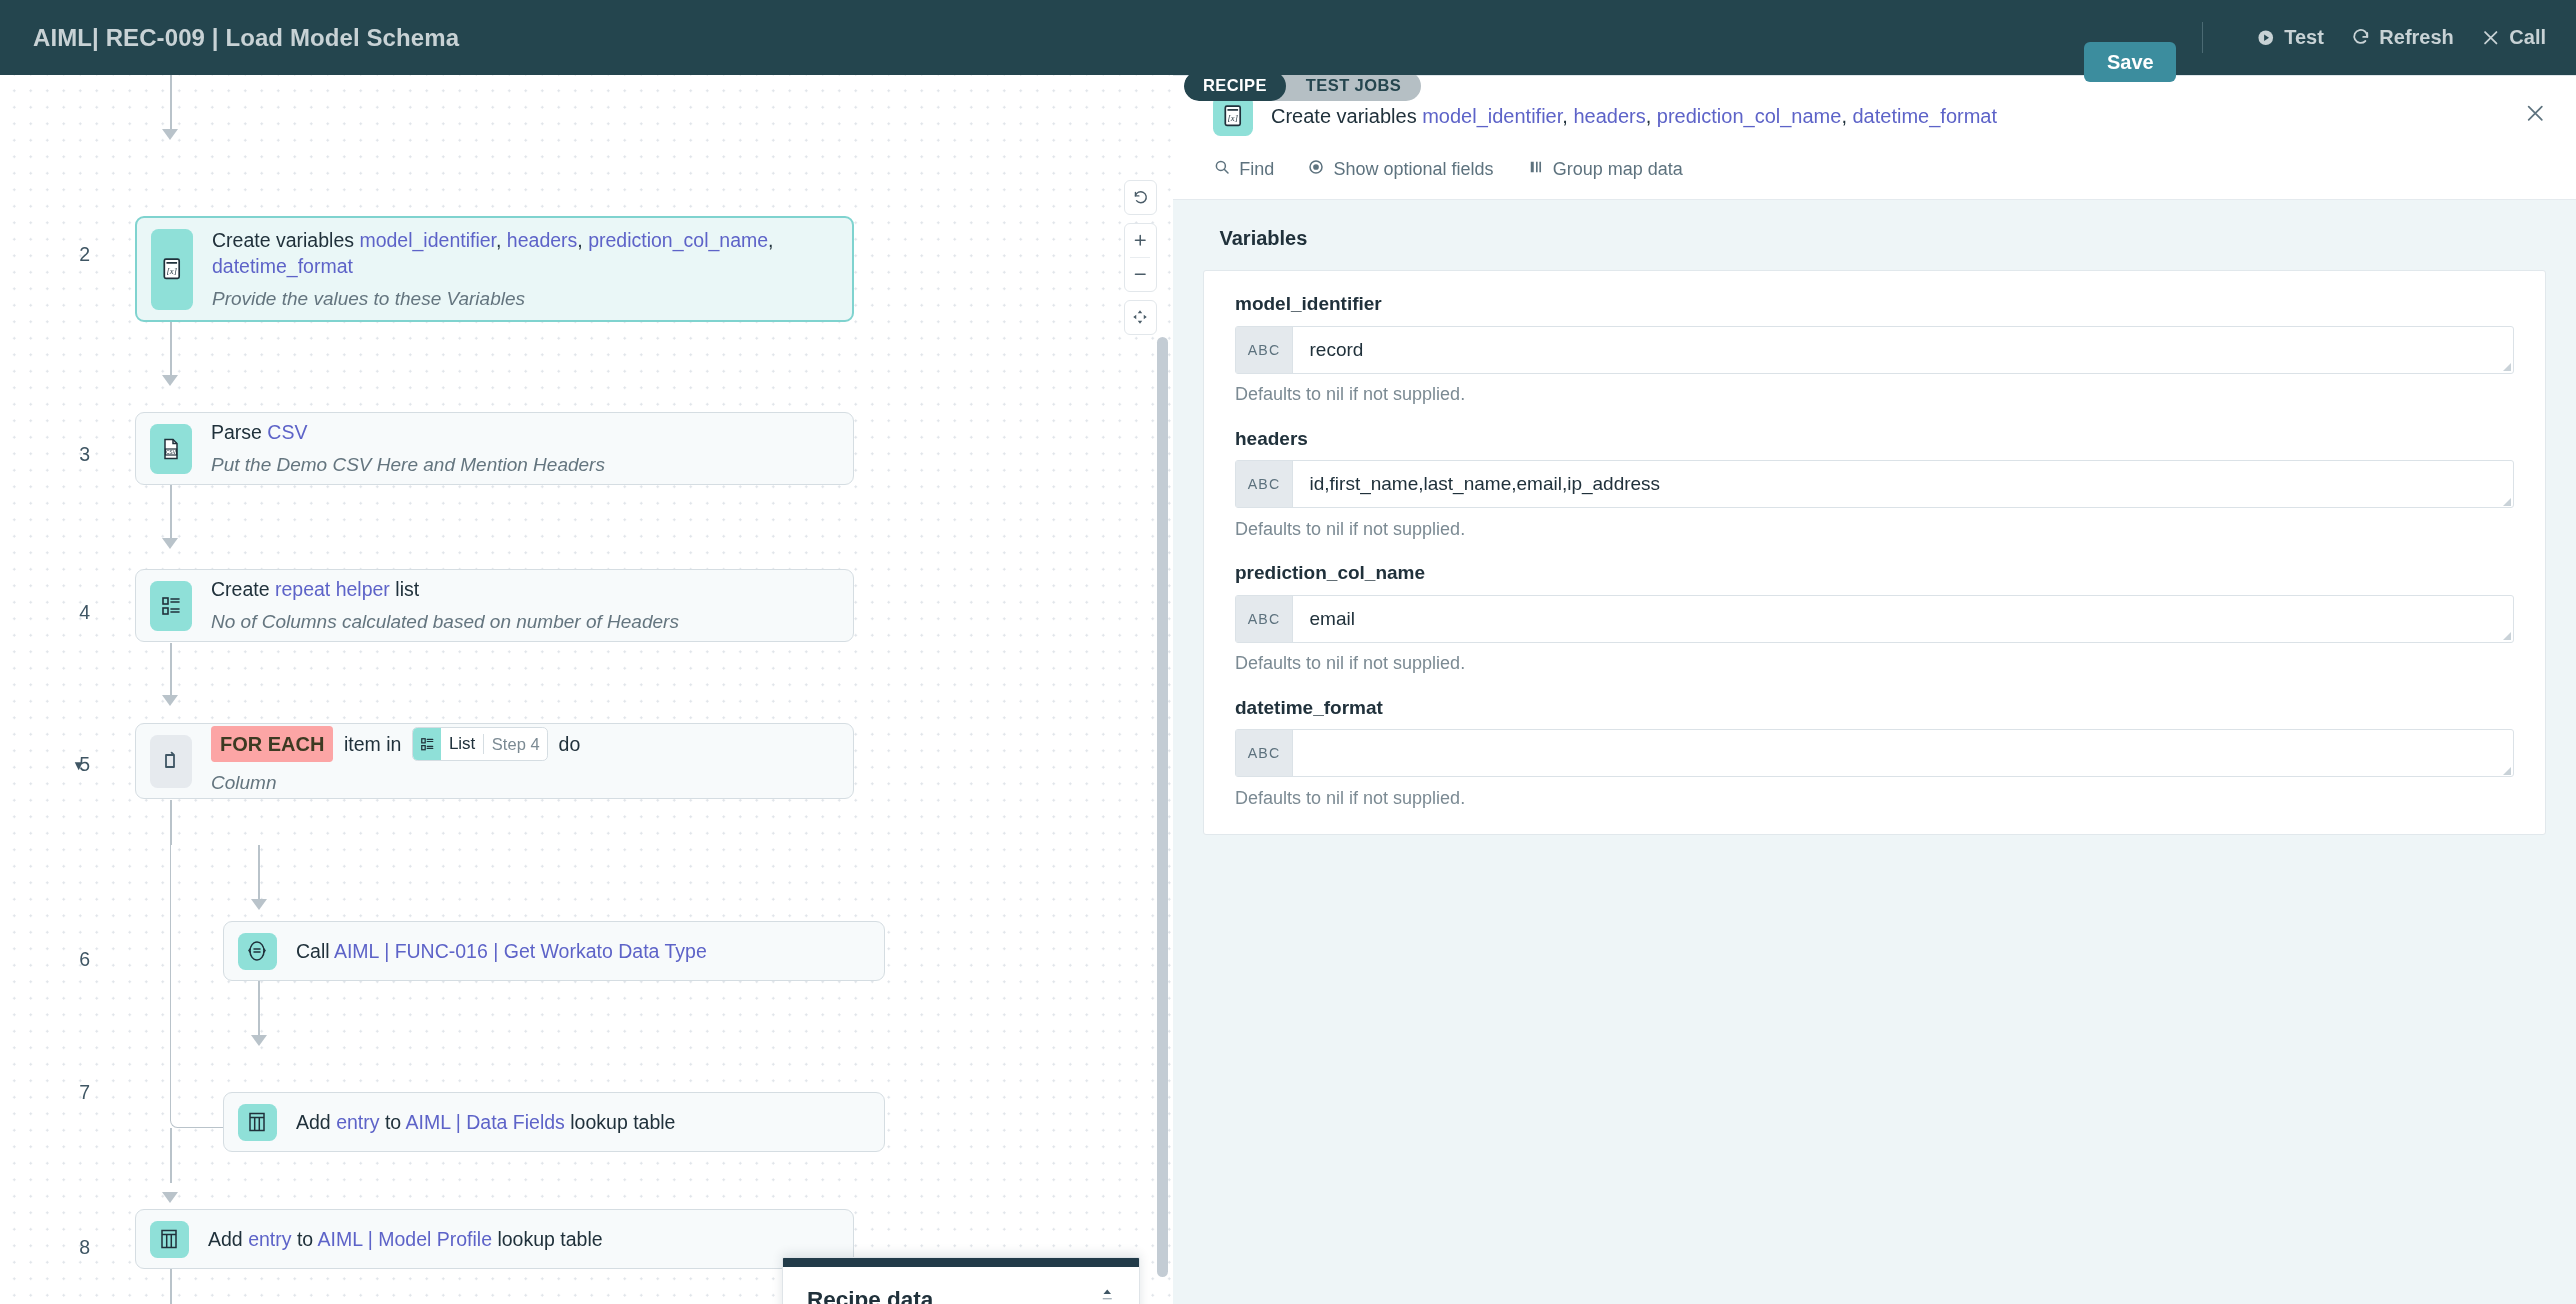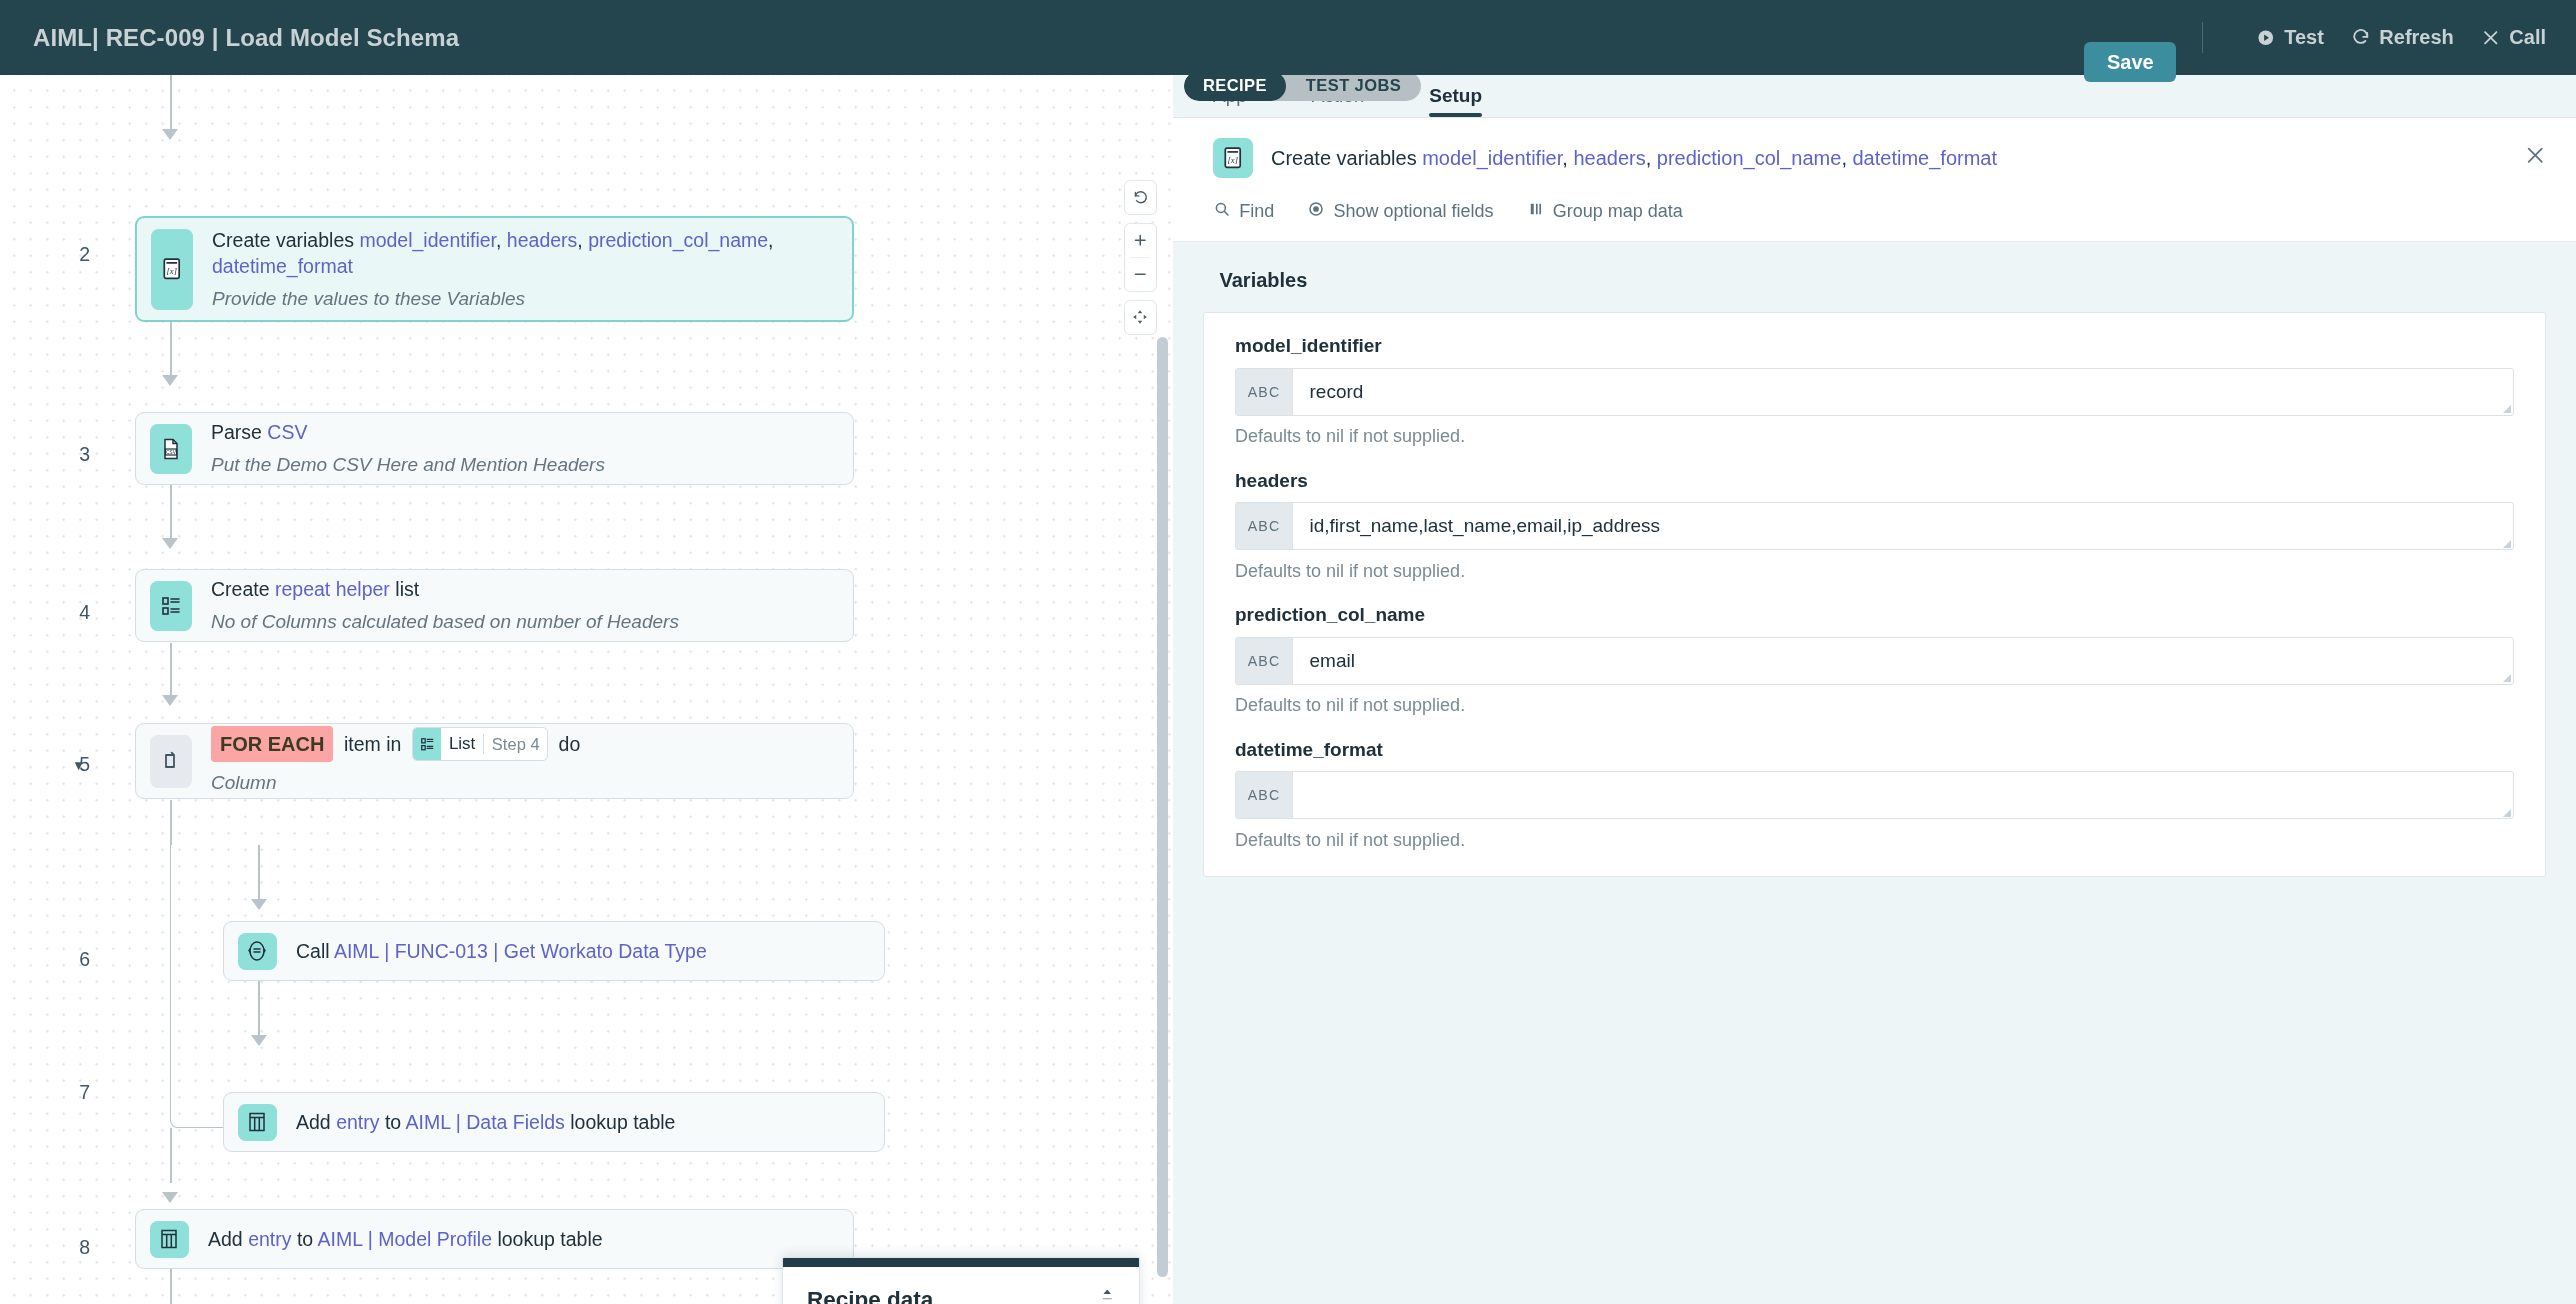--- a/index.html
+++ b/index.html
@@ -344,21 +344,21 @@
         <div class="card" style="left:223px; top:846px; width:662px; height:60px;">
           <div class="card-icon" style="width:39px;">
             <svg width="24" height="24" viewBox="0 0 24 24" fill="none" stroke="#20313b" stroke-width="1.5">
                 <ellipse cx="12" cy="12" rx="7" ry="9"></ellipse>
                 <path d="M9 10h6M9 13h6" stroke-linecap="round"></path>
                 <path d="M5.5 9.5l-1.5 2 1.5 2M18.5 9.5l1.5 2-1.5 2"></path>
               </svg>
           </div>
           <div class="card-body" style="padding-top:0; padding-bottom:0;">
             <div class="card-title">
-              <span>Call </span><span class="lnk">AIML | FUNC-013 | Get Workato Data Type</span>
+              <span>Call </span><span class="lnk">AIML | FUNC-016 | Get Workato Data Type</span>
             </div>
           </div>
         </div>
         <div class="conn" style="left:258px; top:906px; height:58px;"></div>
         <div class="arrow" style="left:251px; top:960px;"></div>
 
         <div class="step-num" style="left:45px; top:1006px;">7</div>
         <div class="card" style="left:223px; top:979px; width:662px; height:60px;margin-top:38px;">
           <div class="card-icon" style="width:39px;">
             <svg width="24" height="24" viewBox="0 0 24 24" fill="none" stroke="#20313b" stroke-width="1.5">
@@ -445,27 +445,20 @@
       </div>
     </div>
 
     <div class="right">
 
       <div class="tabs-pill">
         <div class="tab-pill active">RECIPE</div>
         <div class="tab-pill">TEST JOBS</div>
       </div>
 
-      <div class="breadcrumb">
-        <div class="bc-item">App</div>
-        <div class="bc-arrow">⟶</div>
-        <div class="bc-item">Action</div>
-        <div class="bc-arrow">⟶</div>
-        <div class="bc-item active">Setup</div>
-      </div>
 
       <div class="panel-head">
         <div class="panel-head-row">
           <div class="panel-head-icon">
             <svg width="25.5" height="25.5" viewBox="0 0 24 24">
                 <rect x="5" y="3" width="14" height="18" rx="1.5" fill="#ffffff" stroke="#20313b" stroke-width="1.6"></rect>
                 <path d="M7 6.5h10" stroke="#20313b" stroke-width="1.6"></path>
                 <text x="12" y="16.5" font-size="8" font-family="Liberation Serif, serif" font-style="italic" text-anchor="middle" fill="#20313b">[x]</text>
               </svg>
           </div>

